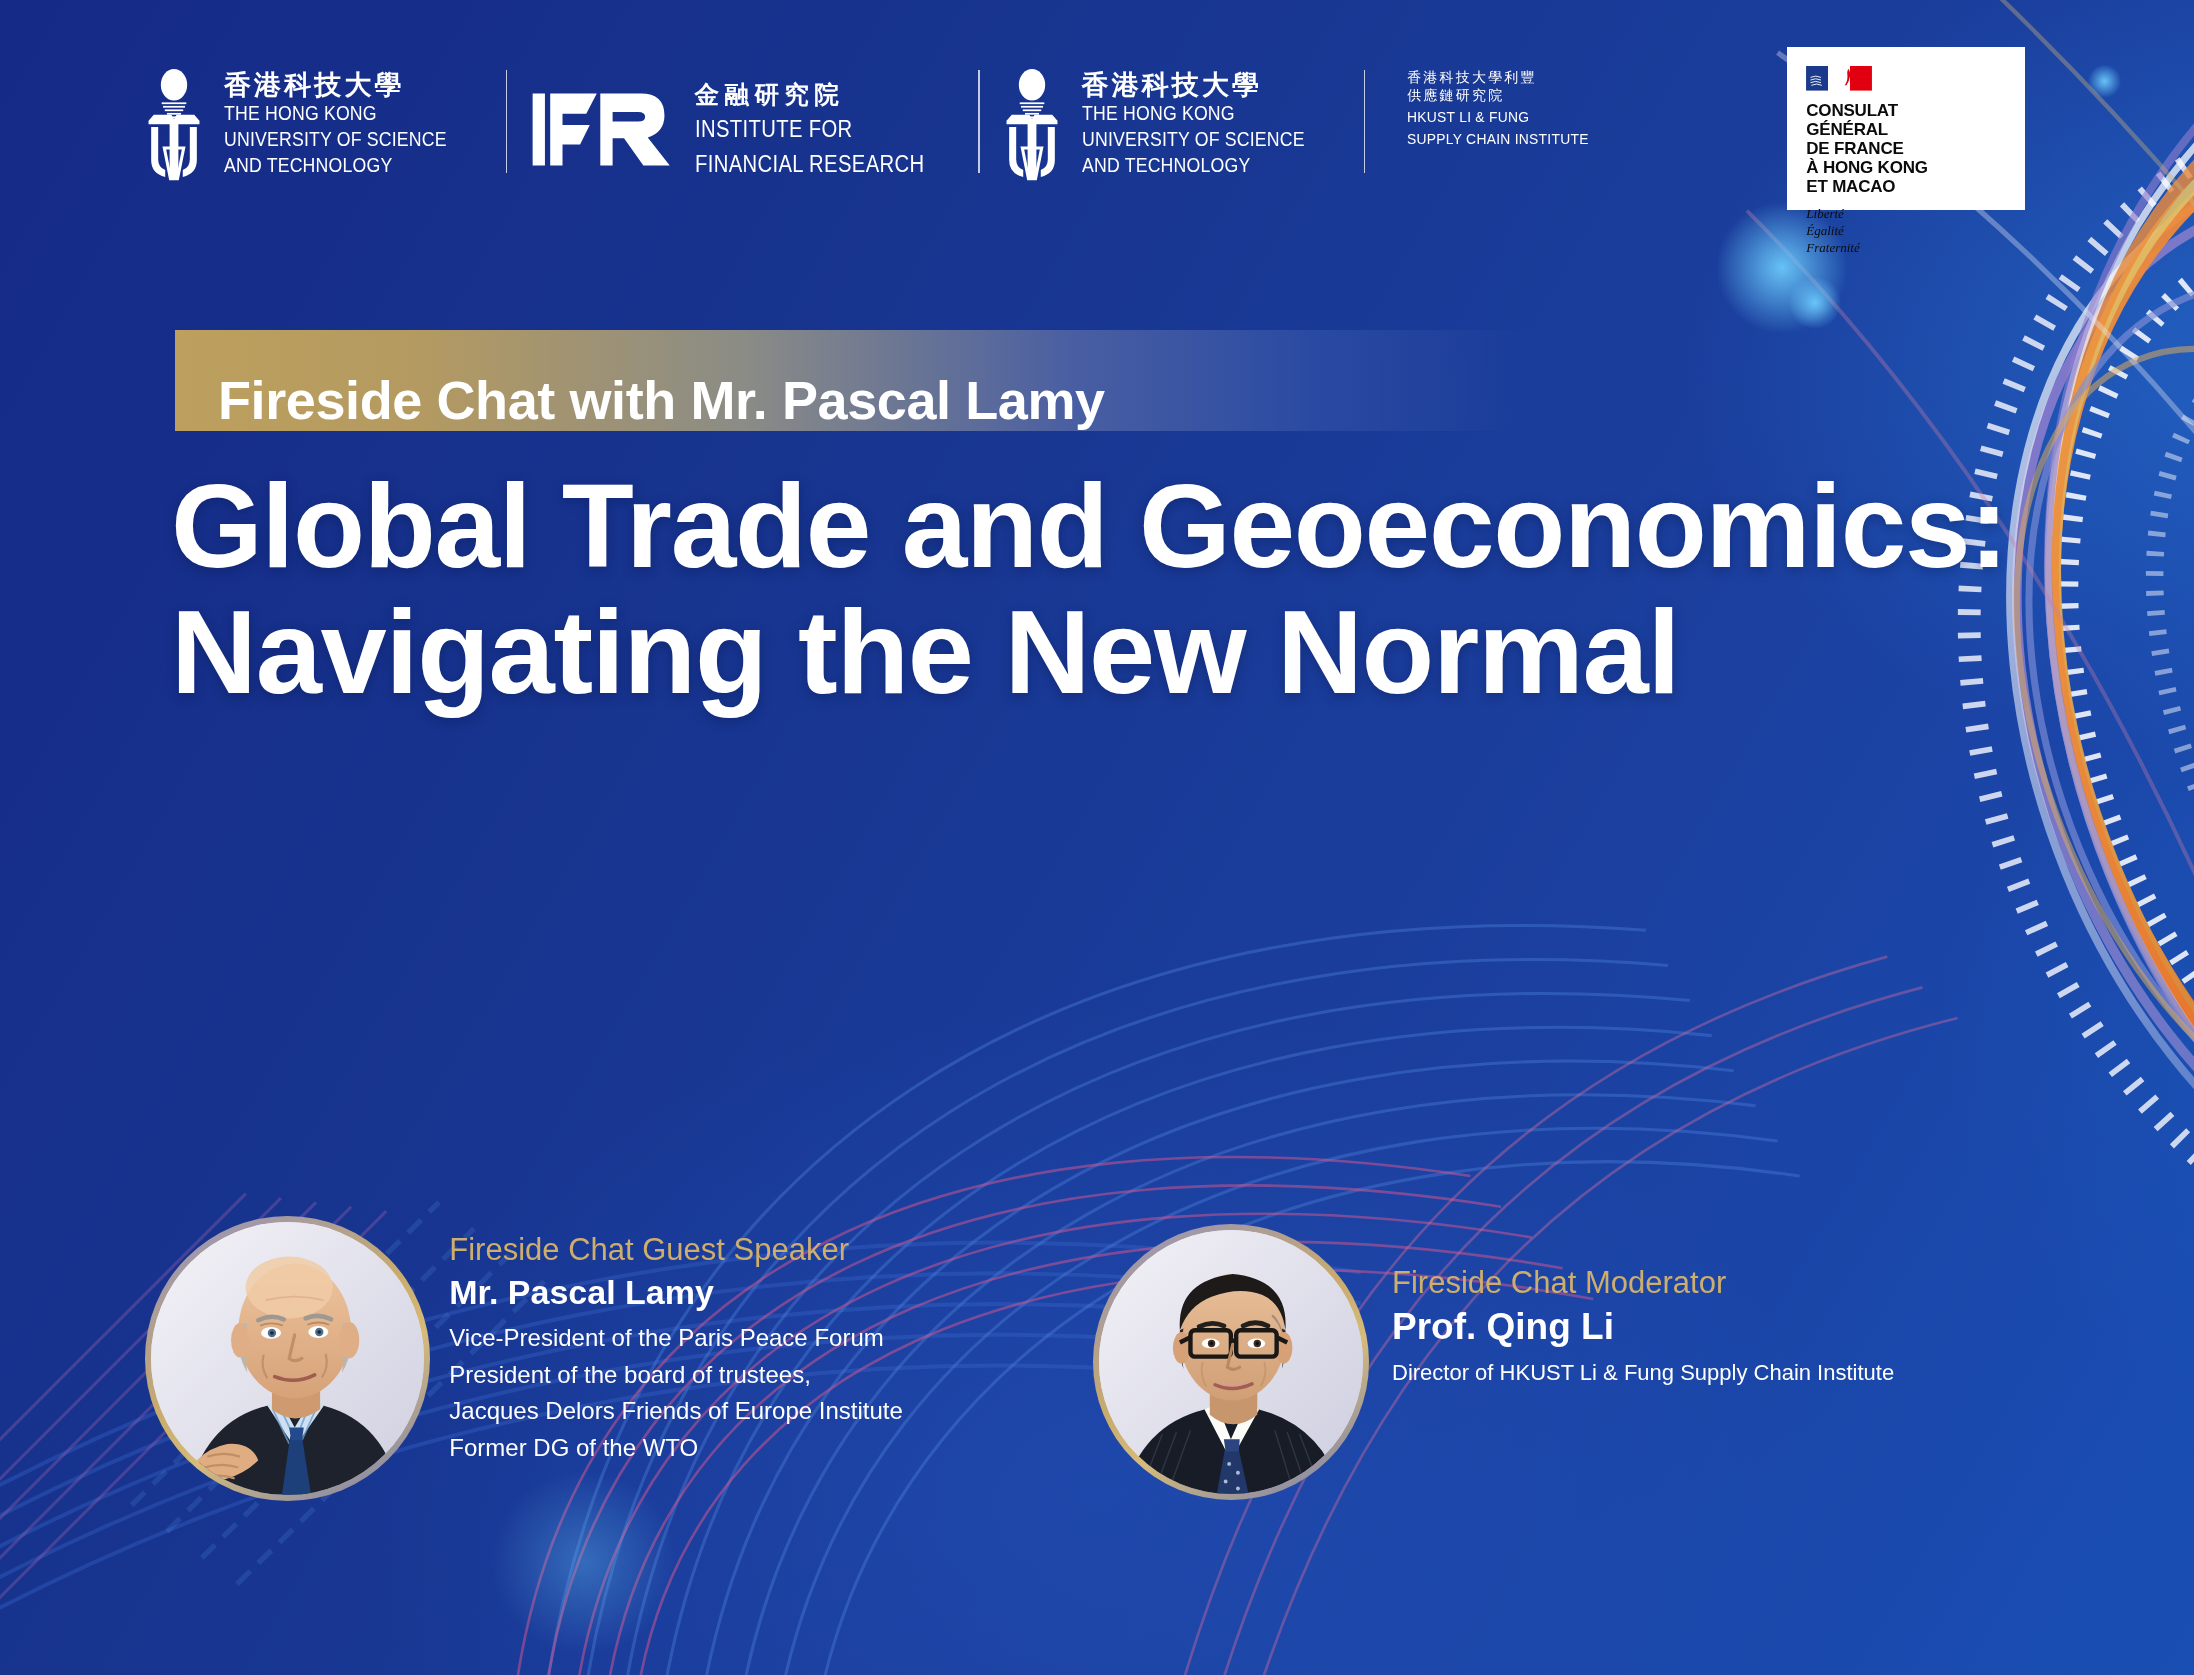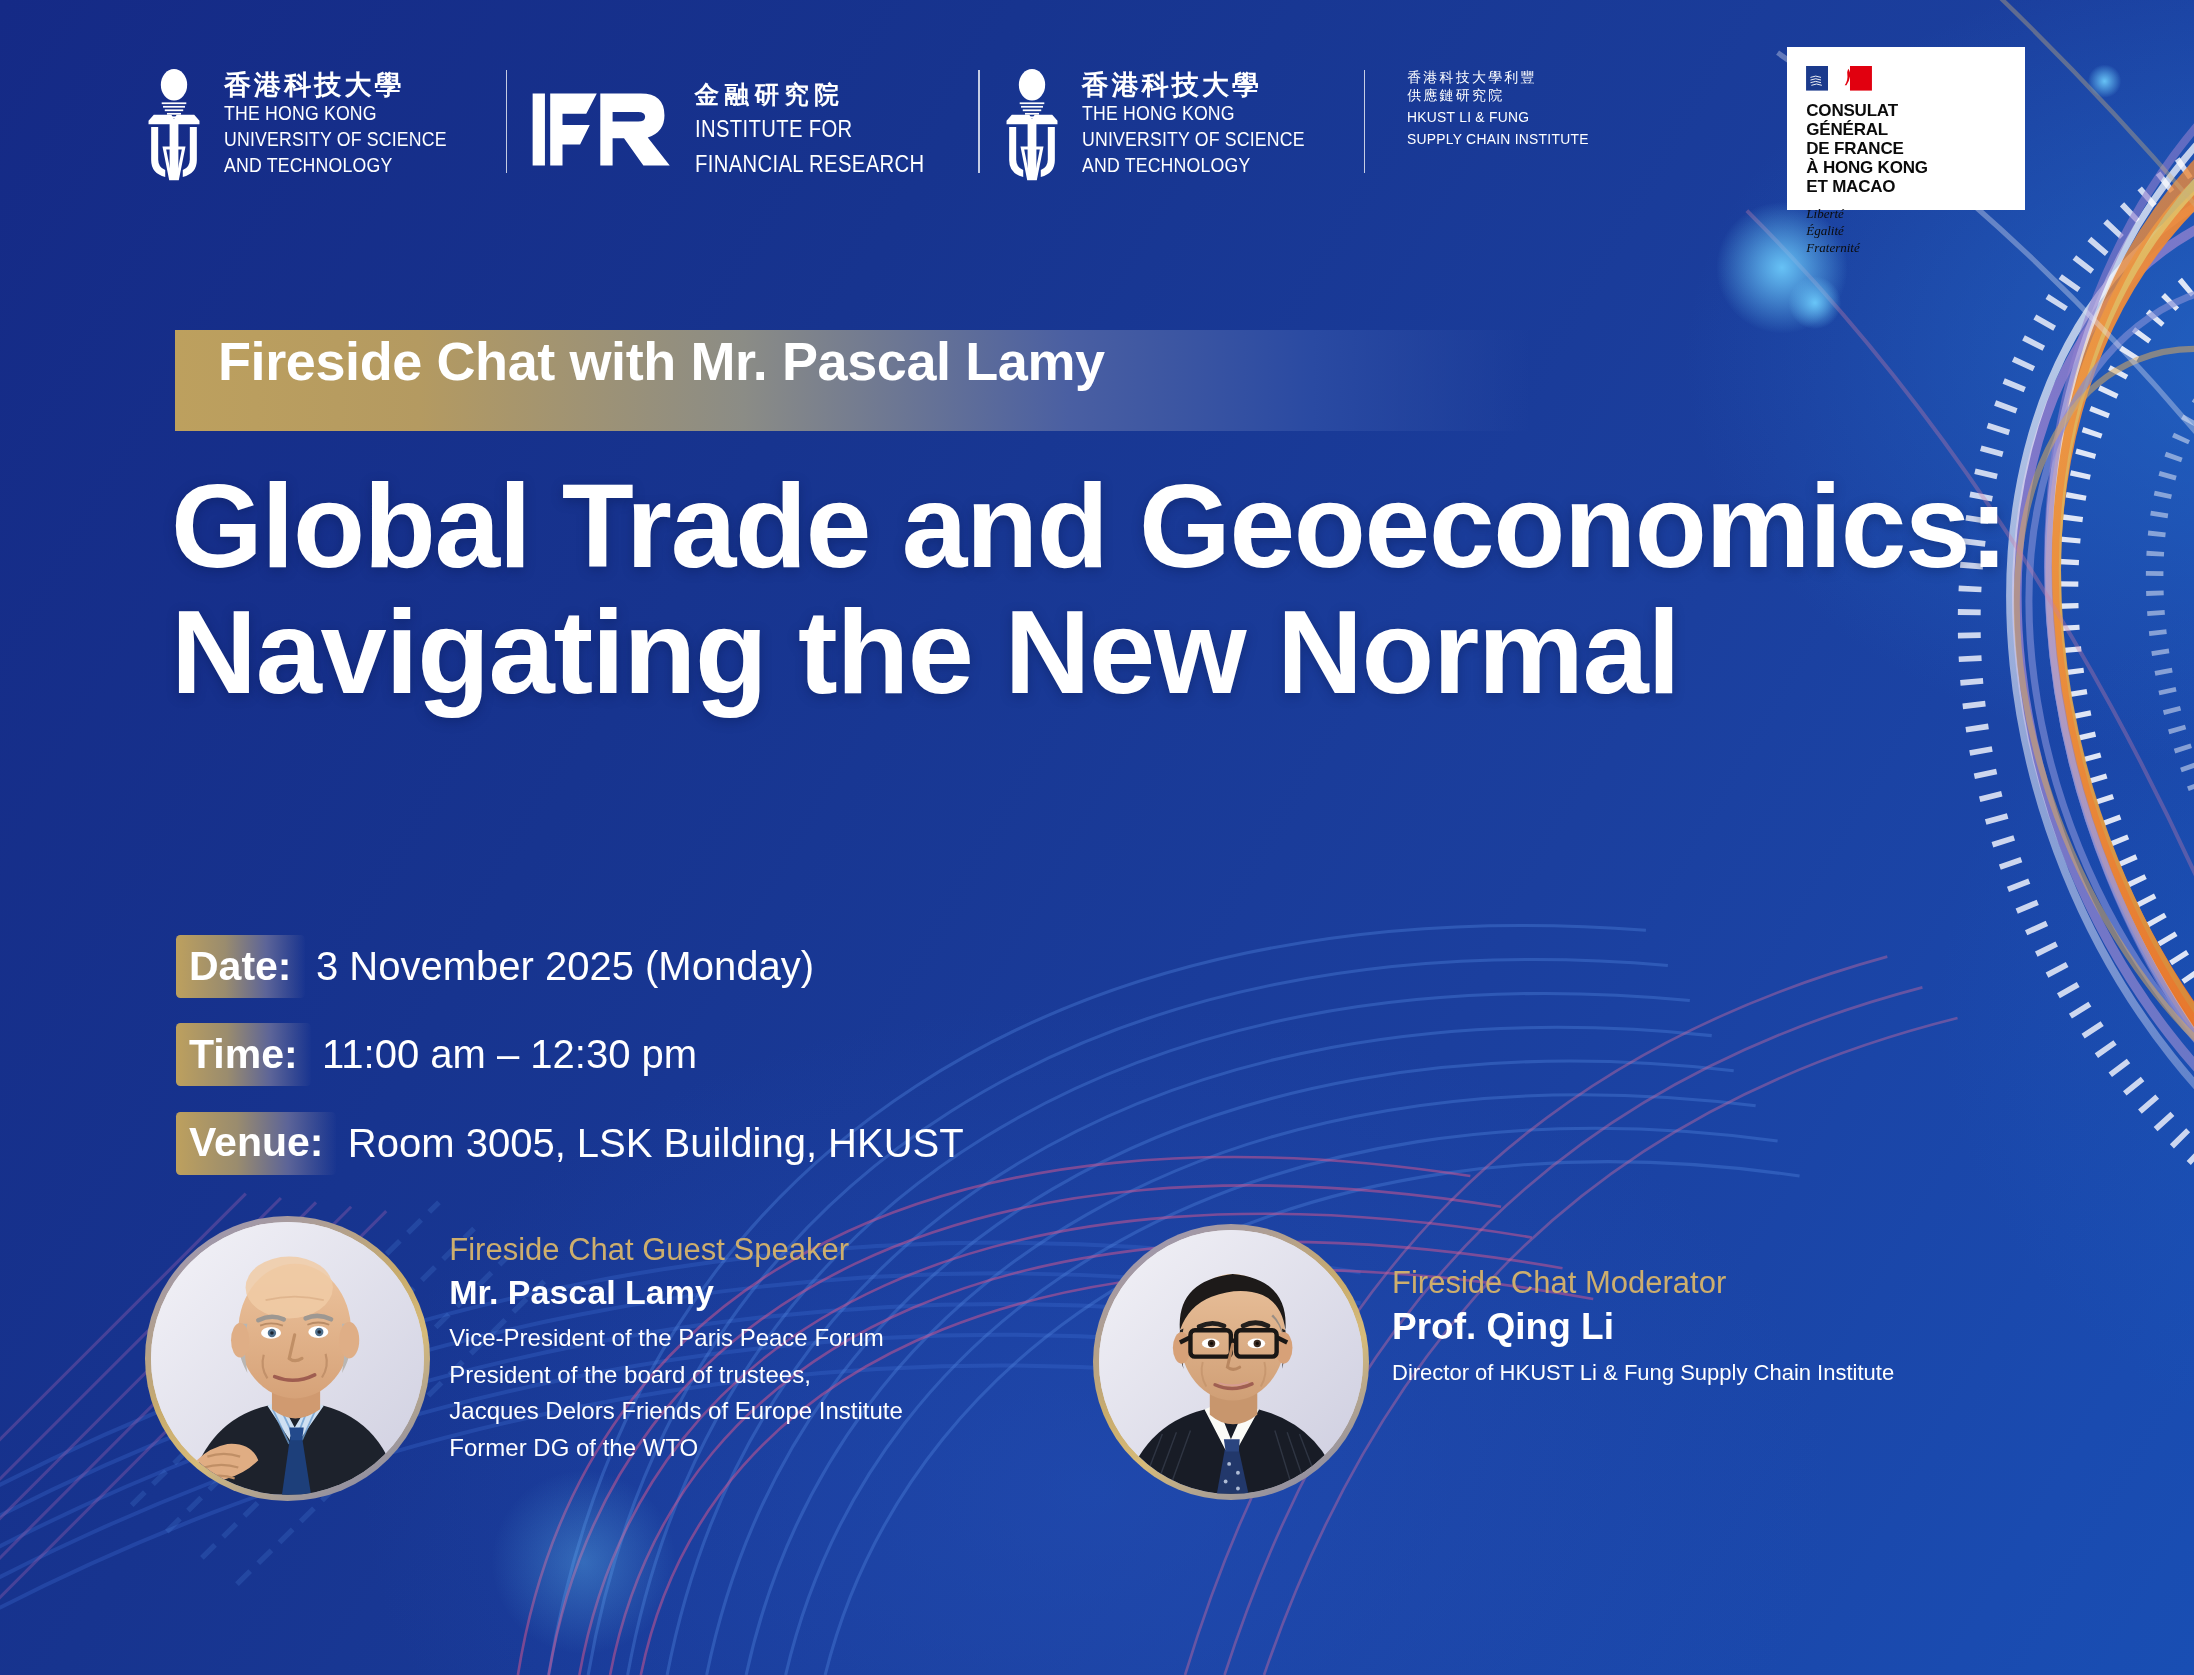--- a/index.html
+++ b/index.html
@@ -58,21 +58,21 @@
     color:#0b0b0b;font-size:17px;line-height:1.11;font-weight:700;
     letter-spacing:-0.2px;font-family:"Liberation Sans",sans-serif;
   }
   .fr-motto{margin-top:9.7px;color:#0b0b0b;font-family:"Liberation Serif",serif;
     font-style:italic;font-size:13px;line-height:1.28;}
 
   
   .eyebrow{
     position:absolute;left:175px;top:330px;width:1354px;height:101px;z-index:25;
     background:linear-gradient(90deg,#bda05e 0%, #b49a61 18%, #8b8c86 42%, #4a5fa2 66%, #2a4aa2 84%, rgba(30,64,158,0.05) 100%);
-    display:flex;align-items:flex-start;
+    display:flex;align-items:flex-end;
   }
   .eyebrow-text{
     color:#fff;font-size:54px;font-weight:700;letter-spacing:-0.4px;margin-left:43px;
     font-family:"Liberation Sans Narrow","Liberation Sans",sans-serif;white-space:nowrap;
   }
 
   
   .title-wrap{position:absolute;left:171px;top:464px;z-index:25;}
   .title-line{
     color:#fff;font-weight:700;white-space:nowrap;
@@ -352,34 +352,20 @@
 
   <div class="eyebrow">
     <span class="eyebrow-text">Fireside Chat with Mr. Pascal Lamy</span>
   </div>
 
   <div class="title-wrap">
     <div class="title-line">Global Trade and Geoeconomics:</div>
     <div class="title-line l2">Navigating the New Normal</div>
   </div>
 
-  <div class="details">
-    <div class="detail-row">
-      <span class="detail-label">Date:</span>
-      <span class="detail-value">3 November 2025 (Monday)</span>
-    </div>
-    <div class="detail-row">
-      <span class="detail-label">Time:</span>
-      <span class="detail-value">11:00 am – 12:30 pm</span>
-    </div>
-    <div class="detail-row">
-      <span class="detail-label">Venue:</span>
-      <span class="detail-value">Room 3005, LSK Building, HKUST</span>
-    </div>
-  </div>
 
   <div class="person speaker">
     <div class="avatar">
       <div class="avatar-inner">
         <svg class="photo-svg" viewBox="0 0 300 300">
           <defs>
             <linearGradient id="pl-bg" x1="0" y1="0" x2="1" y2="1">
               <stop offset="0%" stop-color="#f4f3f8"></stop>
                 <stop offset="100%" stop-color="#cfcfe0"></stop>
             </linearGradient>

